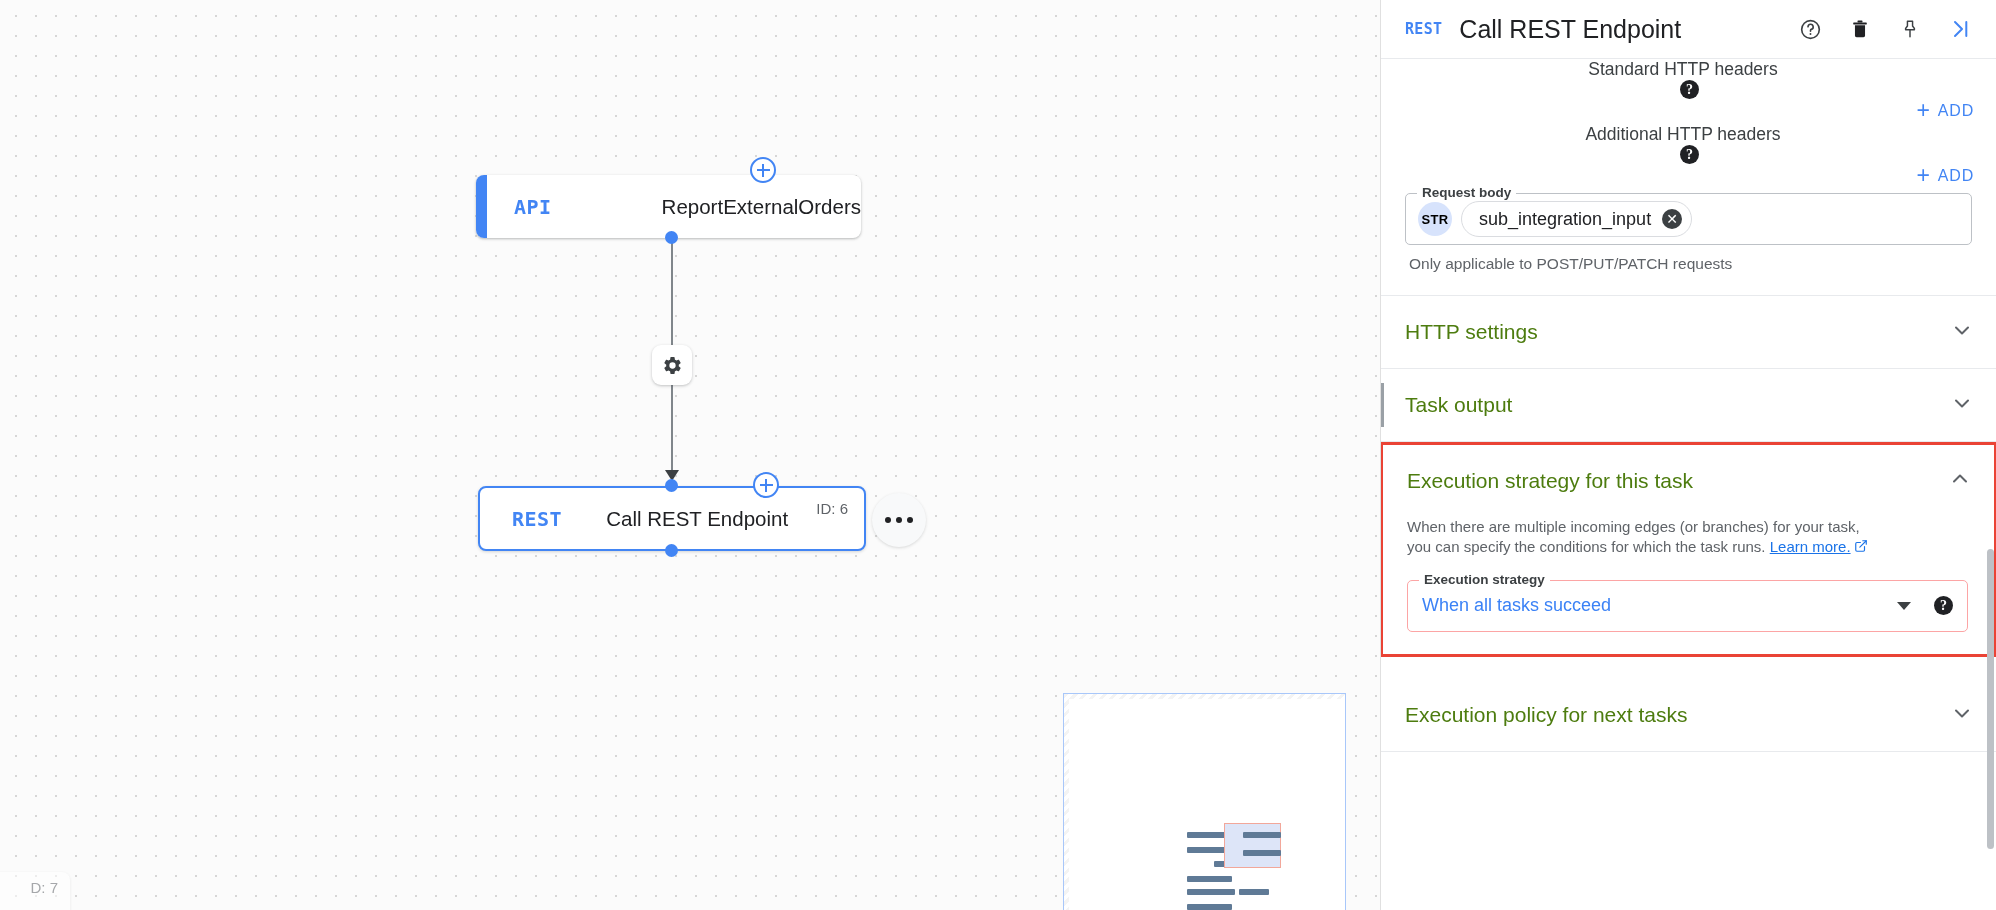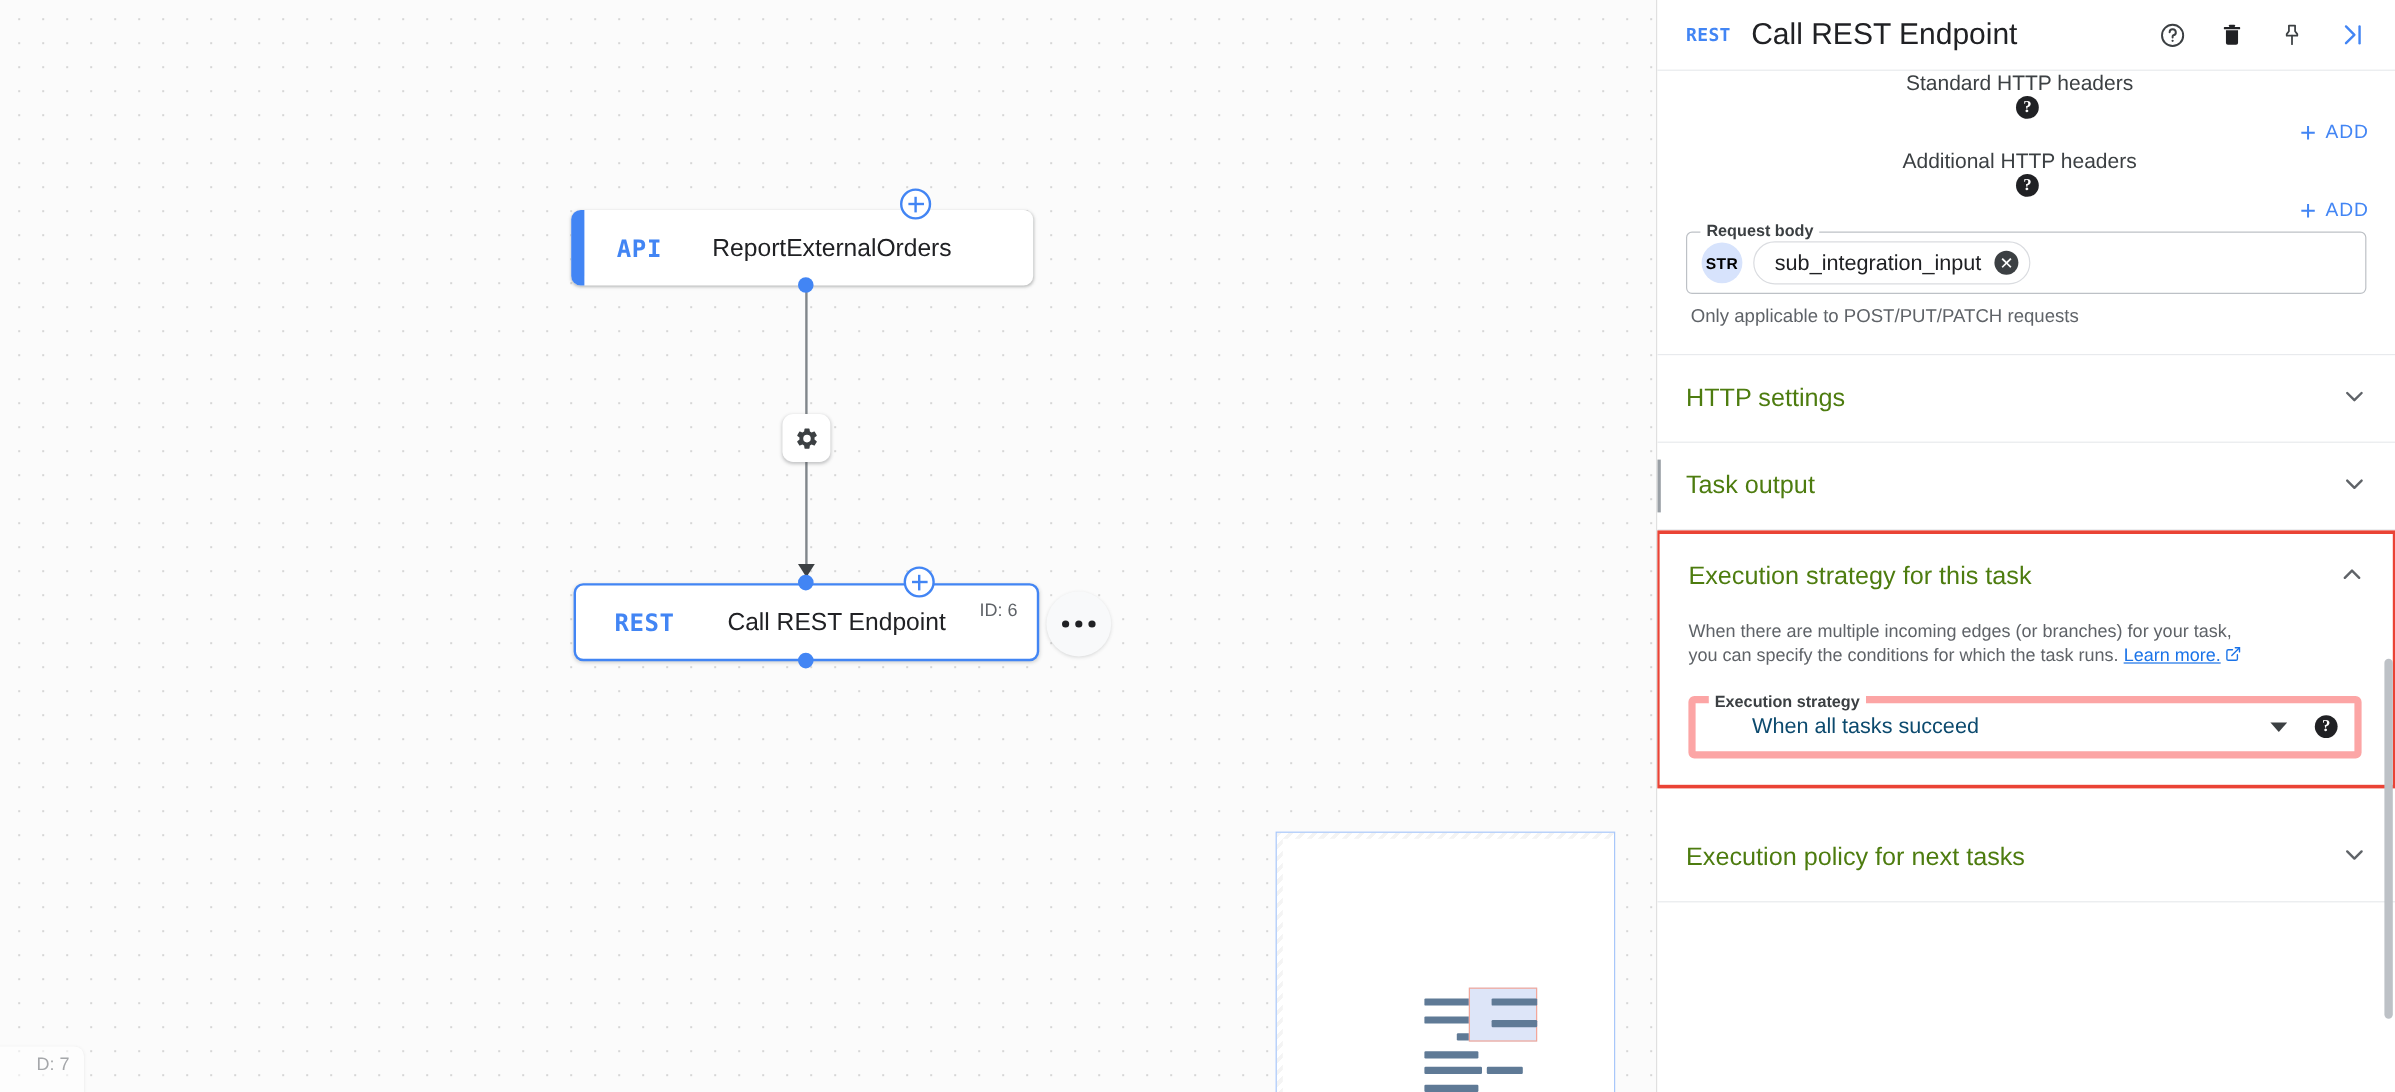--- a/index.html
+++ b/index.html
@@ -53,20 +53,21 @@
     font-size: 15px;
     color: #5f6368;
   }
 
   
   #node-api {
     left: 476px; top: 175px;
     width: 385px; height: 63px;
     padding-left: 38px;
     gap: 42px;
+    justify-content: space-between;
   }
   #node-api .accent {
     position: absolute; left: 0; top: 0;
     width: 11px; height: 100%;
     background: #4285f4;
     border-radius: 8px 0 0 8px;
   }
 
   
   #node-rest {
@@ -345,37 +346,37 @@
     text-decoration: underline;
   }
   .ext-link {
     display: inline-block;
     vertical-align: -1px;
     margin-left: 3px;
   }
   .select-wrap { padding: 22px 26px 22px 24px; }
   .select-field {
     position: relative;
-    border: 6px solid #fca5a5;
+    border: 1px solid #fca5a5;
     border-radius: 5px;
     height: 52px;
     display: flex;
     align-items: center;
     padding: 0 14px;
   }
   .select-field .legend {
     position: absolute;
     top: -9px; left: 11px;
     background: #fff;
     padding: 0 5px;
     font-size: 13.5px;
     font-weight: 700;
     color: #3c4043;
   }
-  .select-value { font-size: 18px; color: #0c4a6e; flex: 1; margin-left: 33px; }
+  .select-value { font-size: 18px; color: #3b82f6; flex: 1; }
   .caret {
     width: 0; height: 0;
     border-left: 7px solid transparent;
     border-right: 7px solid transparent;
     border-top: 8px solid #3c4043;
     margin-right: 23px;
   }
 
   
   .scroll-track {

